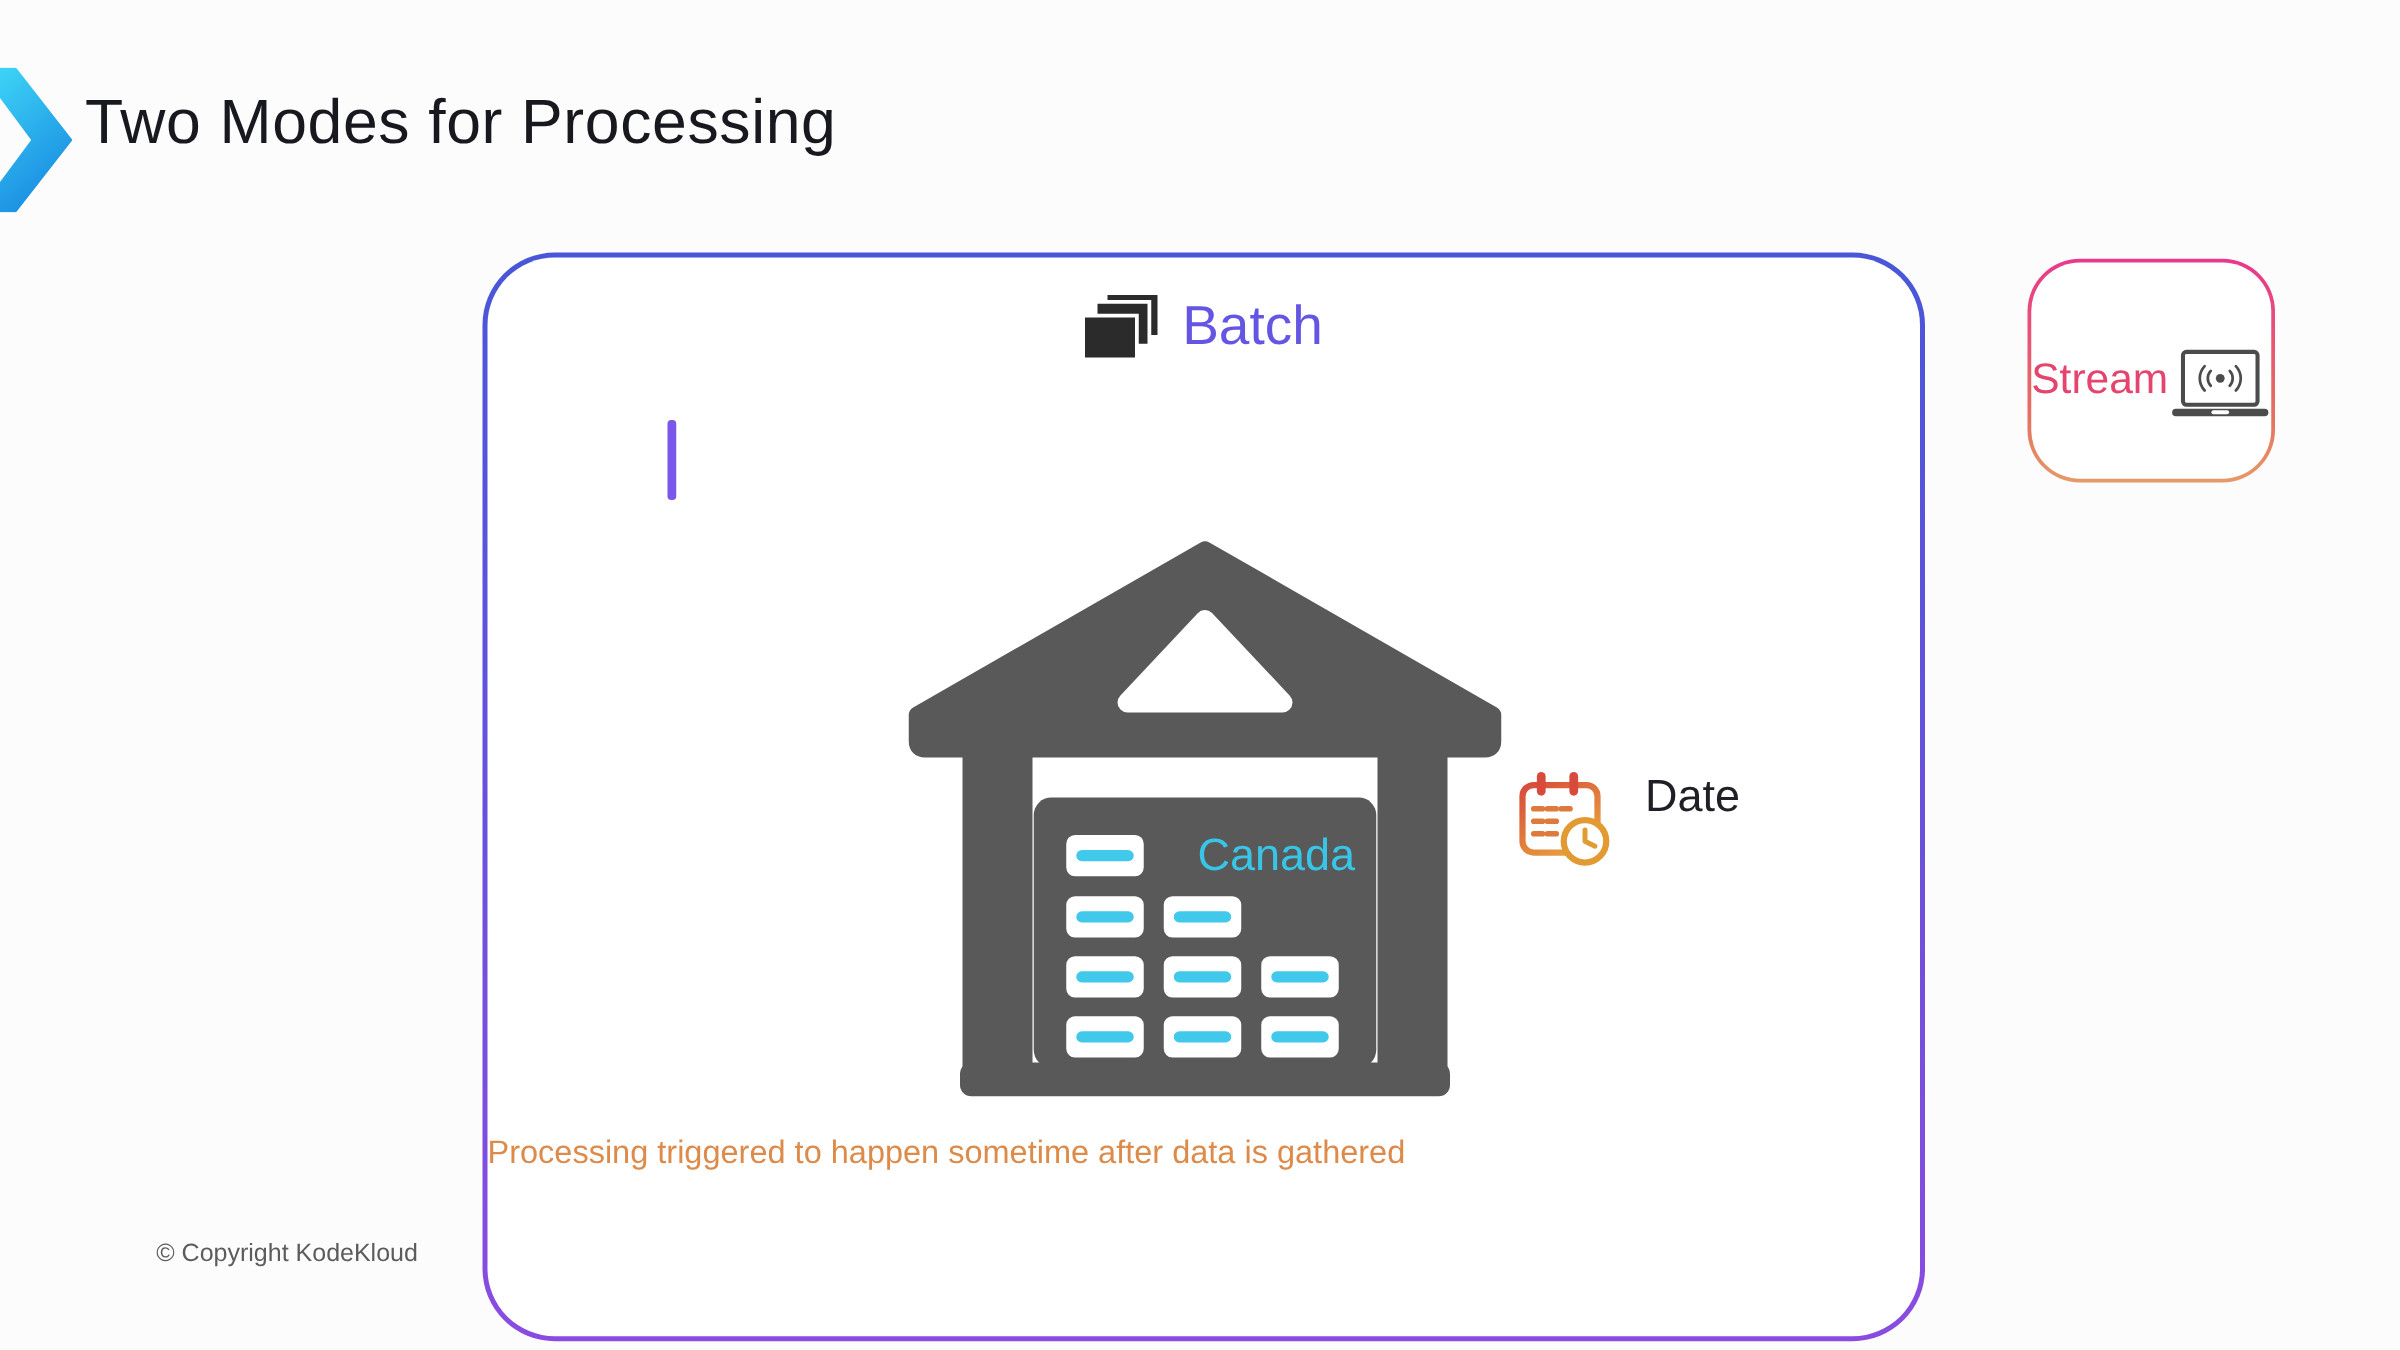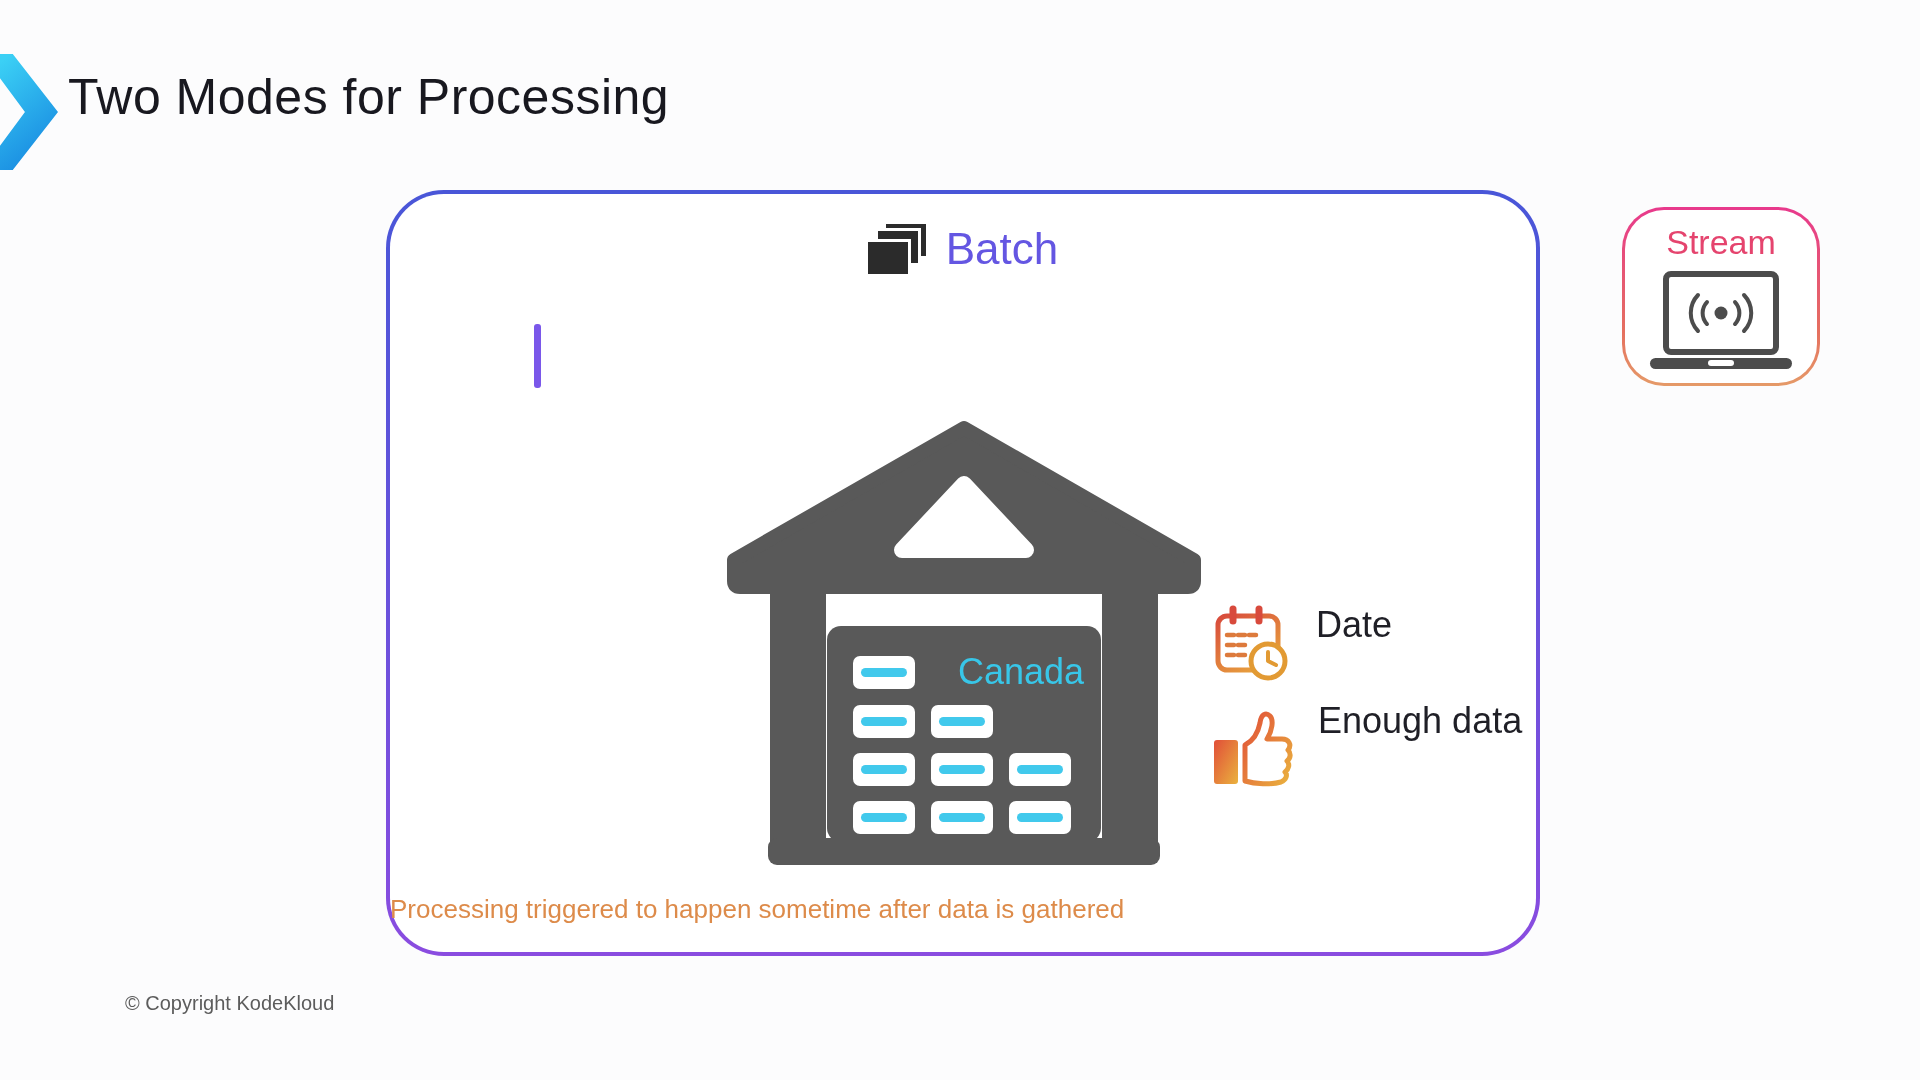--- a/index.html
+++ b/index.html
@@ -20,22 +20,22 @@
   }
   h1.page-title {
     position: absolute; left: 68px; top: 68px;
     font-size: 50px; font-weight: 500; color: #18181f;
     letter-spacing: 0.5px;
     text-align: right;
   }
 
   
   .batch-card {
-    position: absolute; left: 386px; top: 190px;
-    width: 1154px; height: 766px;
+    position: absolute; left: 386px; top: 202px;
+    width: 1154px; height: 871px;
     border-radius: 58px; padding: 4px;
     background: linear-gradient(180deg, #4956d8 0%, #6a51dc 55%, #8a4ce0 100%);
   }
   .batch-card-inner {
     position: relative; width: 100%; height: 100%;
     background: #ffffff; border-radius: 54px;
   }
   .batch-header {
     position: absolute; left: 0; top: 30px; width: 100%;
     display: flex; align-items: center; justify-content: center; gap: 20px;
@@ -73,21 +73,21 @@
 
   
   .stream-card {
     position: absolute; left: 1622px; top: 207px;
     width: 198px; height: 179px;
     border-radius: 42px; padding: 3px;
     background: linear-gradient(180deg, #e8398c 0%, #e5705f 70%, #e59a68 100%);
   }
   .stream-inner {
     width: 100%; height: 100%; background: #ffffff; border-radius: 39px;
-    display: flex; flex-direction: column; align-items: center;
+    display: flex; flex-direction: row; align-items: center;
     padding-top: 13px;
   }
   .stream-title { font-size: 34px; font-weight: 500; color: #e5446e; }
   .laptop { margin-top: 8px; }
 
   
   .copyright {
     position: absolute; left: 80px; top: 992px;
     font-size: 20px; color: #5c5c5c; margin-left: 45px;
   }
@@ -175,33 +175,20 @@
               <line x1="26" y1="41" x2="33" y2="41"></line>
             <line x1="15" y1="51" x2="22" y2="51"></line>
               <line x1="26" y1="51" x2="33" y2="51"></line>
           </g>
           <circle cx="56" cy="57" r="17" fill="#ffffff" stroke="#e29a33" stroke-width="5"></circle>
           <path d="M56 48 L56 57 L64 61" fill="none" stroke="#e29a33" stroke-width="4" stroke-linecap="round" stroke-linejoin="round"></path>
         </svg>
         <span class="label">Date</span>
       </div>
 
-      <div class="feature feature-enough">
-        <svg width="84" height="88" viewBox="0 0 84 88">
-          <defs>
-            <linearGradient id="thGrad" x1="0" y1="0" x2="1" y2="1">
-              <stop offset="0" stop-color="#e14e38"></stop>
-              <stop offset="1" stop-color="#eab23e"></stop>
-            </linearGradient>
-          </defs>
-          <rect x="2" y="40" width="24" height="44" rx="3" fill="url(#thGrad)"></rect>
-          <path d="M33 81 L33 45 C41 41 46 33 48 23 C49 14 54 12 58 16 C62 20 60 31 55 39 L70 39 C77 39 80 45 76 50 C79 53 79 58 75 61 C78 64 77 69 73 72 C76 75 74 80 69 82 C59 85 43 84 33 81 Z" fill="none" stroke="url(#thGrad)" stroke-width="5" stroke-linejoin="round" stroke-linecap="round"></path>
-        </svg>
-        <span class="label">Enough data</span>
-      </div>
 
       <div class="caption">Processing triggered to happen sometime after data is gathered</div>
     </div>
   </section>
 
   <aside class="stream-card">
     <div class="stream-inner">
       <div class="stream-title">Stream</div>
       <svg class="laptop" width="152" height="102" viewBox="0 0 152 102">
         <rect x="21" y="4" width="110" height="78" rx="5" fill="#ffffff" stroke="#4c4c4c" stroke-width="6"></rect>

